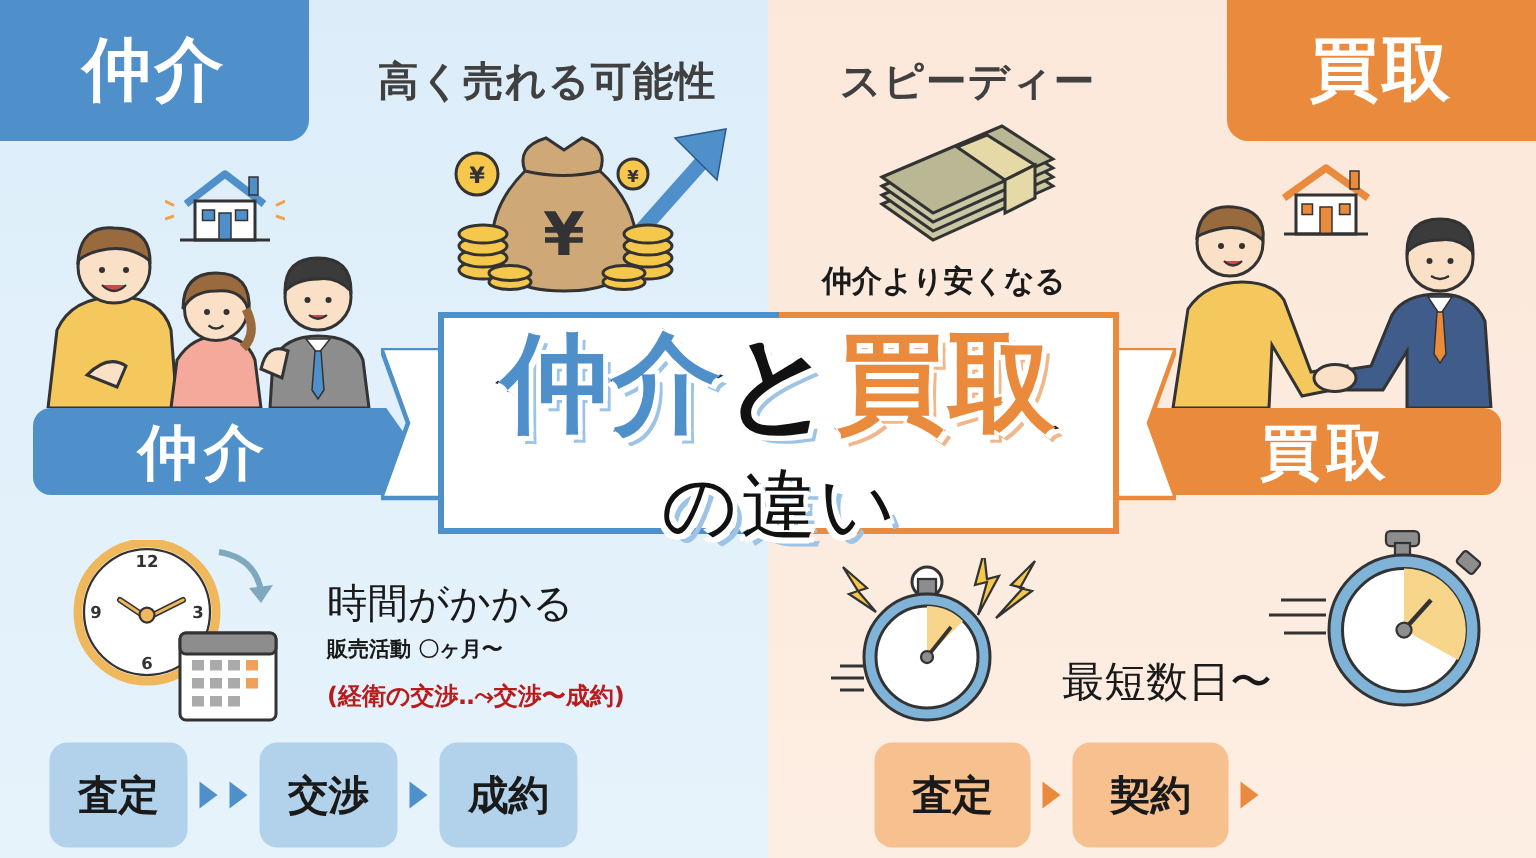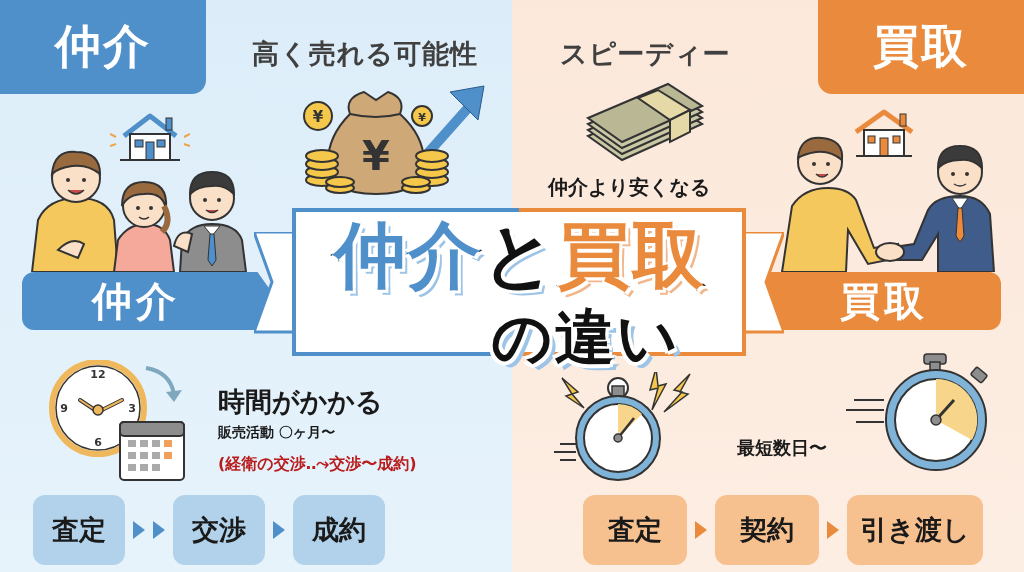--- a/index.html
+++ b/index.html
@@ -17,24 +17,24 @@
 
   .band { height: 58px; display: flex; align-items: center; color: #fff; font-weight: bold; font-size: 40px; letter-spacing: 4px; }
   .band-left { left: 22px; top: 272px; width: 256px; background: #4f8fca; border-radius: 12px 0 0 12px; padding-left: 70px; clip-path: polygon(0 0, 92% 0, 100% 50%, 92% 100%, 0 100%); }
   .band-right { left: 745px; top: 272px; width: 256px; background: #ea8a3c; border-radius: 0 12px 12px 0; padding-left: 95px; clip-path: polygon(8% 0, 100% 0, 100% 100%, 8% 100%, 0 50%); }
 
   .banner { left: 292px; top: 208px; width: 454px; height: 148px; background: #fff; border: 4px solid; border-image: linear-gradient(90deg, #4f8fca 50%, #ea8a3c 50%) 1; }
   .title-line1 { left: 300px; top: 212px; width: 440px; text-align: center; font-size: 72px; font-weight: bold; line-height: 86px; letter-spacing: 2px; }
   .t-blue { color: #4f8fca; -webkit-text-stroke: 2px #1a2d44; paint-order: stroke fill; text-shadow: 0 0 0 #fff, 3px 3px 0 #fff, -3px -3px 0 #fff, 3px -3px 0 #fff, -3px 3px 0 #fff, 5px 5px 0 #9dc4e6; }
   .t-orange { color: #ea8a3c; -webkit-text-stroke: 2px #3a1d08; paint-order: stroke fill; text-shadow: 3px 3px 0 #fff, -3px -3px 0 #fff, 3px -3px 0 #fff, -3px 3px 0 #fff, 5px 5px 0 #f2b68b; }
   .t-black { color: #111; text-shadow: 3px 3px 0 #fff, -3px -3px 0 #fff, 3px -3px 0 #fff, -3px 3px 0 #fff, 5px 5px 0 #9dc4e6; }
-  .title-line2 { left: 360px; top: 298px; width: 320px; text-align: right; font-size: 60px; font-weight: 700; line-height: 78px; color: #111; letter-spacing: 2px;
+  .title-line2 { left: 360px; top: 298px; width: 320px; text-align: center; font-size: 50px; font-weight: 400; line-height: 78px; color: #111; letter-spacing: 2px;
      text-shadow: 3px 3px 0 #fff, -3px -3px 0 #fff, 3px -3px 0 #fff, -3px 3px 0 #fff, 0 4px 0 #fff, 6px 6px 0 #9dc4e6; }
 
-  .sub-big { font-weight: bold; font-size: 27px; color: #1a1a1a; }
+  .sub-big { font-weight: normal; font-size: 27px; color: #1a1a1a; }
   .sub-mid { font-weight: bold; font-size: 14px; color: #1a1a1a; }
   .sub-small { font-weight: bold; font-size: 16px; color: #b91c1c; }
 
   .steps { display: flex; align-items: center; gap: 8px; }
   .step { height: 70px; border-radius: 12px; display: flex; align-items: center; justify-content: center; font-weight: bold; font-size: 27px; color: #1a1a1a; }
   .step-blue { background: #b1d2ea; width: 92px; }
   .step-orange { background: #f7c08f; width: 104px; }
   .arrow-blue { width: 0; height: 0; border-top: 9px solid transparent; border-bottom: 9px solid transparent; border-left: 12px solid #4f8fca; }
   .arrow-orange { width: 0; height: 0; border-top: 9px solid transparent; border-bottom: 9px solid transparent; border-left: 12px solid #ea8a3c; }
 </style>
@@ -242,21 +242,21 @@
   <g>
     <circle cx="64" cy="16" r="10" fill="#fff" stroke="#333" stroke-width="2"></circle>
     <rect x="58" y="14" width="12" height="10" fill="#8d8d8d" stroke="#333" stroke-width="1.5"></rect>
     <circle cx="64" cy="66" r="42" fill="#7fb4d8" stroke="#333" stroke-width="2"></circle>
     <circle cx="64" cy="66" r="34" fill="#fff" stroke="#333" stroke-width="2"></circle>
     <path d="M64 66 L64 32 A34 34 0 0 1 88 42 Z" fill="#f7d58a"></path>
     <path d="M64 66 L80 46" stroke="#333" stroke-width="2.5"></path>
     <circle cx="64" cy="66" r="4" fill="#8d8d8d" stroke="#333" stroke-width="1.5"></circle>
   </g>
 </svg>
-<div class="abs sub-big" style="left:737px; top:436px; font-size:18px;">最短数日〜</div>
+<div class="abs sub-big" style="left:708px; top:436px; font-size:28px;">最短数日〜</div>
 <svg class="abs" style="left:846px; top:350px;" width="160" height="130" viewBox="0 0 160 130">
   <line x1="8" y1="50" x2="38" y2="50" stroke="#333" stroke-width="2"></line>
   <line x1="0" y1="60" x2="38" y2="60" stroke="#333" stroke-width="2"></line>
   <line x1="10" y1="72" x2="38" y2="72" stroke="#333" stroke-width="2"></line>
   <g>
     <rect x="78" y="4" width="22" height="10" rx="3" fill="#8d8d8d" stroke="#333" stroke-width="1.5"></rect>
     <rect x="84" y="12" width="10" height="10" fill="#8d8d8d" stroke="#333" stroke-width="1.5"></rect>
     <rect x="126" y="20" width="14" height="10" rx="2" fill="#8d8d8d" stroke="#333" stroke-width="1.5" transform="rotate(40 133 25)"></rect>
     <circle cx="90" cy="70" r="50" fill="#7fb4d8" stroke="#333" stroke-width="2"></circle>
     <circle cx="90" cy="70" r="41" fill="#fff" stroke="#333" stroke-width="2"></circle>
@@ -273,14 +273,13 @@
   <div class="step step-blue">交渉</div>
   <div class="arrow-blue"></div>
   <div class="step step-blue">成約</div>
 </div>
 
 <div class="abs steps" style="left:583px; top:495px;">
   <div class="step step-orange">査定</div>
   <div class="arrow-orange"></div>
   <div class="step step-orange">契約</div>
   <div class="arrow-orange"></div>
-  <div class="step step-orange" style="width:136px;">引き渡し</div>
 </div>
 
 </body></html>

